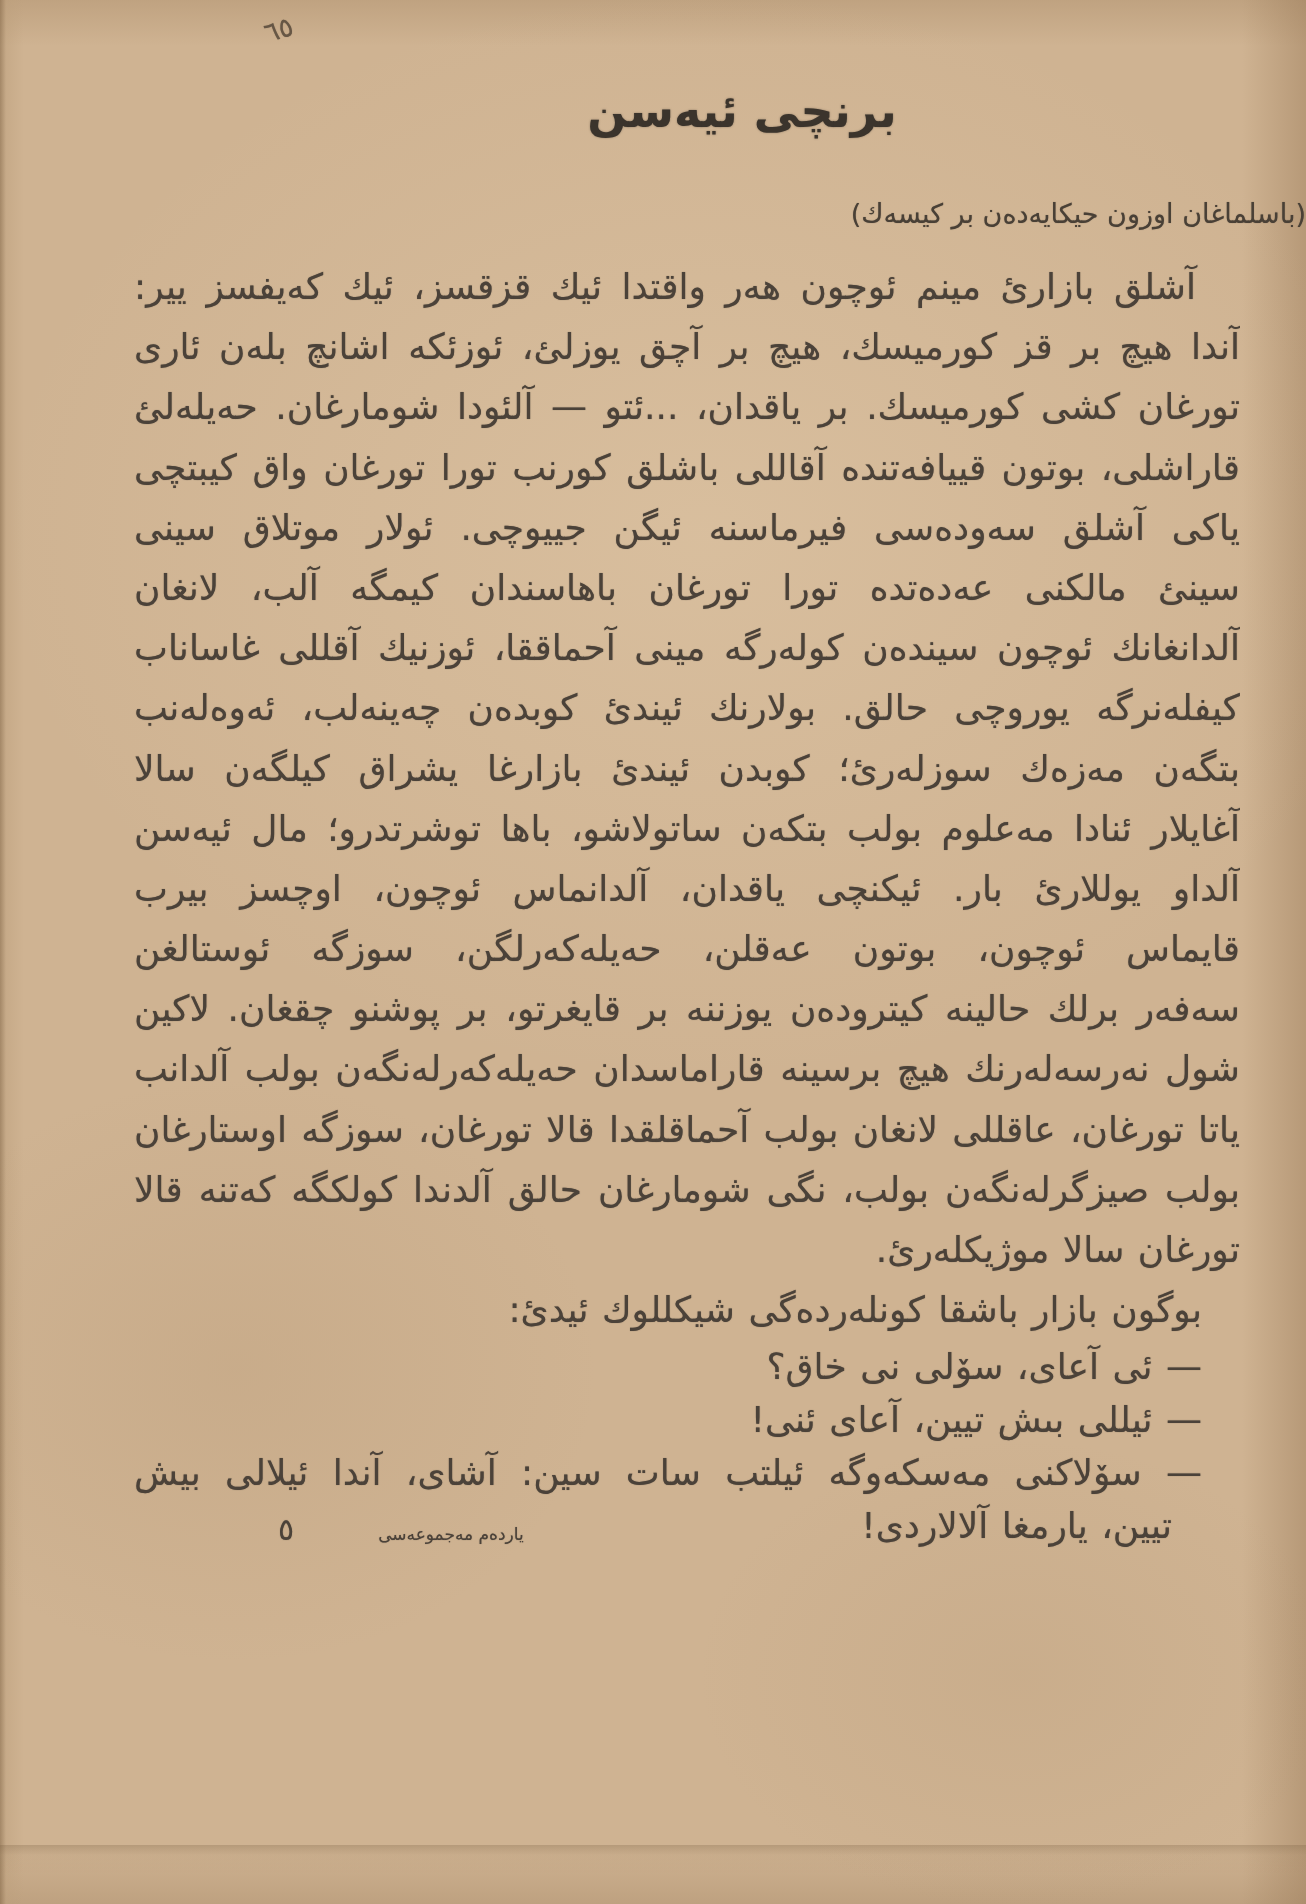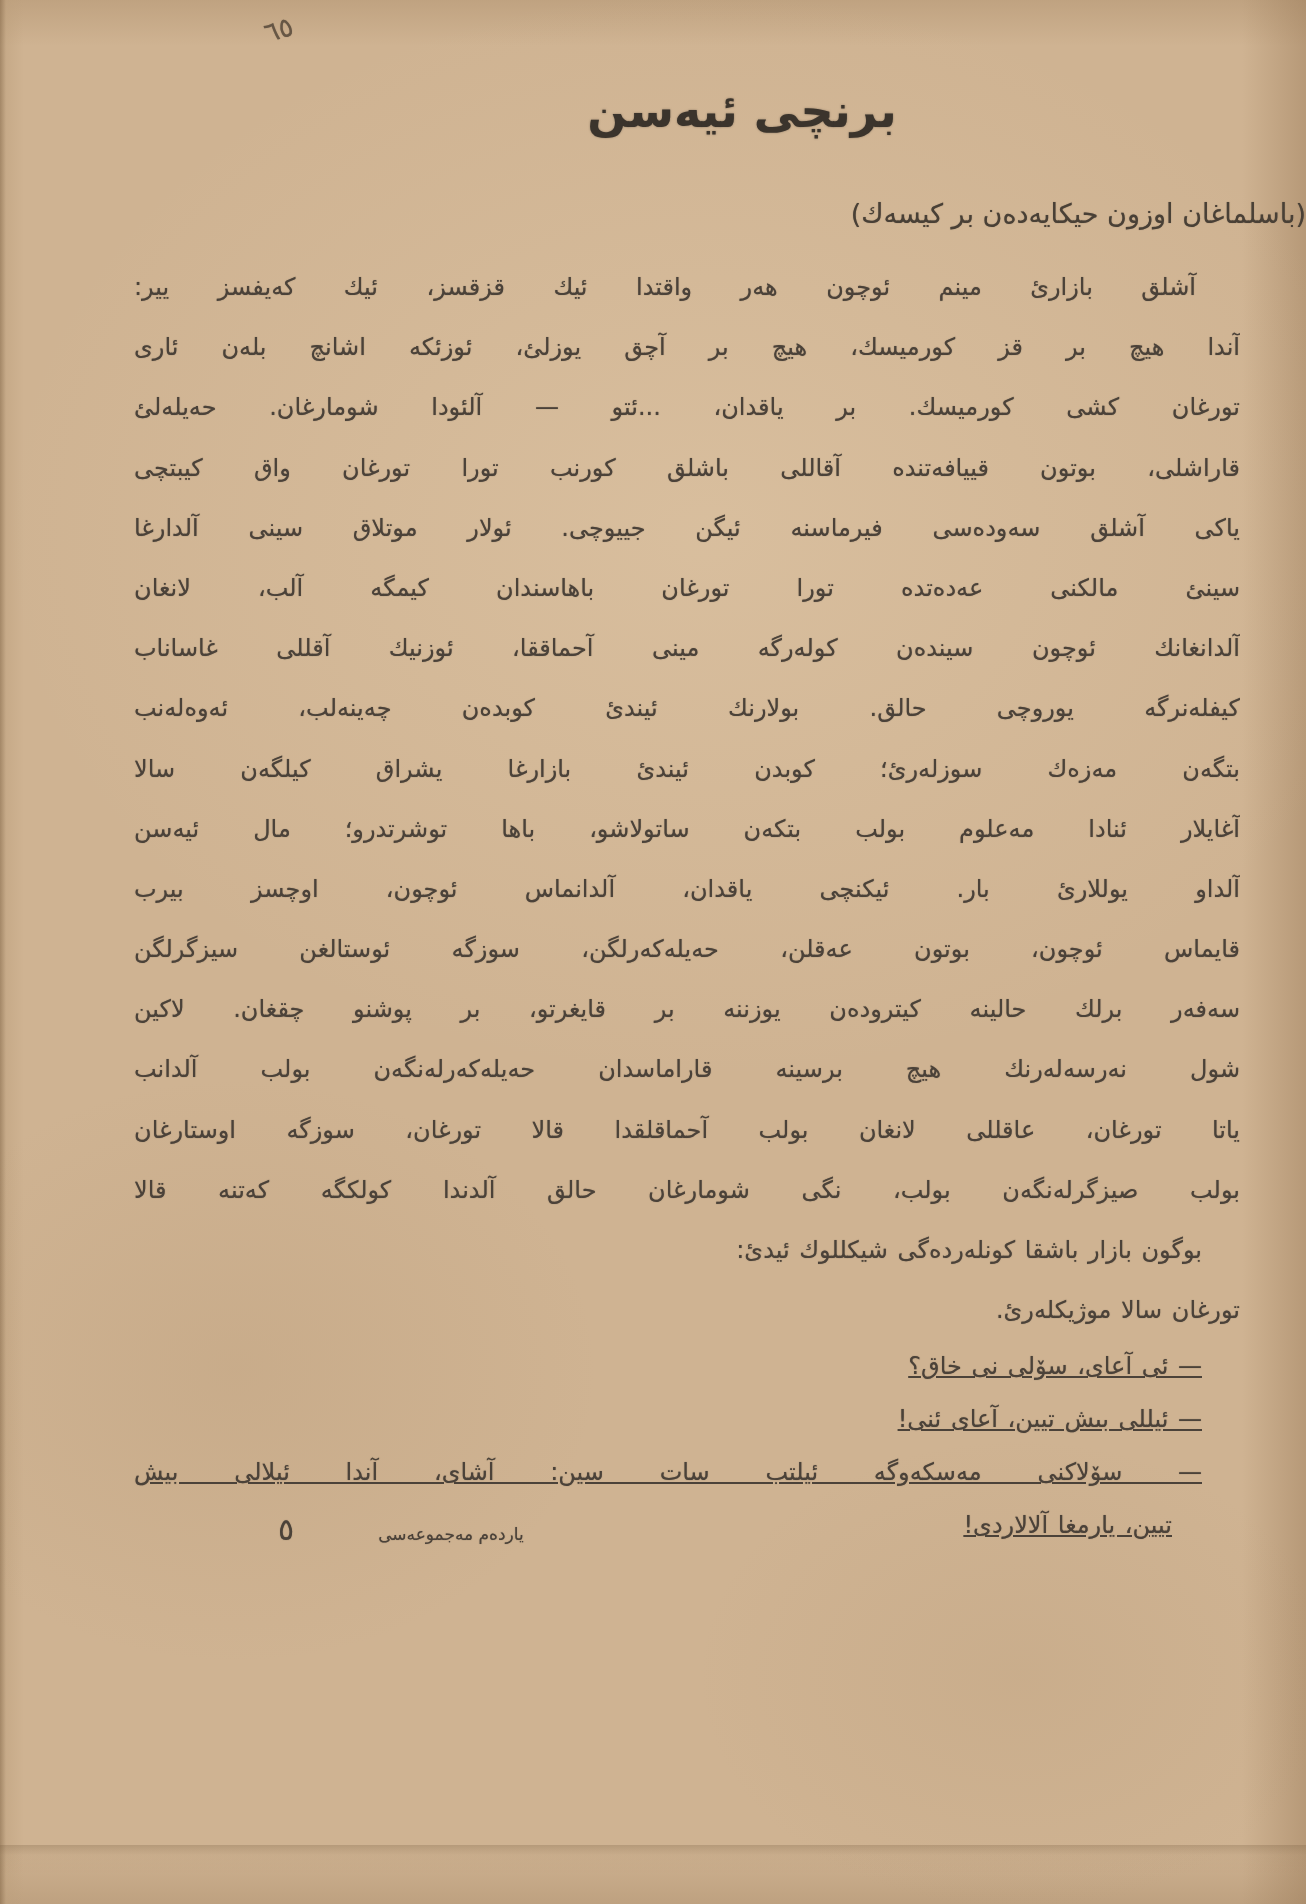--- a/index.html
+++ b/index.html
@@ -39,33 +39,33 @@
     text-shadow:0 0 2px rgba(59,52,44,.5);
   }
   .subtitle{
     position:absolute;top:198px;left:164px;right:0;
     direction:rtl;text-align:right;
     font-size:27px;color:#494036;
     text-shadow:0 0 1px rgba(73,64,54,.6);
   }
   .body-text{
     position:absolute;top:257px;left:134px;right:66px;
-    direction:rtl;font-size:24px;color:#4b4239;
+    direction:rtl;font-size:36px;color:#4b4239;
     text-shadow:0 0 1px rgba(75,66,57,.65);
     word-spacing:2px;
   }
   .bline{
     height:60.2px;line-height:60.2px;overflow:hidden;
     text-align:justify;text-align-last:justify;
   }
   .bline.indent{padding-right:44px;}
   .bline.endline{text-align:right;text-align-last:right;}
   .dline{
     height:53px;line-height:53px;overflow:hidden;
-    text-align:right;text-align-last:right;padding-right:38px;text-decoration:underline;
+    text-align:right;text-align-last:right;padding-right:38px;
   }
   .dline.wide{text-align:justify;text-align-last:justify;}
   .dline.cont{padding-right:68px;}
   .footer{
     position:absolute;top:1512px;left:278px;
     display:flex;align-items:baseline;gap:84px;
     color:#4b4239;text-shadow:0 0 1px rgba(75,66,57,.65);
   }
   .footer .num{font-size:30px;}
   .footer .series{direction:rtl;font-size:17px;}
@@ -91,23 +91,23 @@
     <div class="bline">آلدانغانك ئوچون سيندەن كولەرگە مينى آحماققا، ئوزنيك آقللى غاساناب</div>
     <div class="bline">كيفلەنرگە يوروچى حالق. بولارنك ئيندئ كوبدەن چەينەلب، ئەوەلەنب</div>
     <div class="bline">بتگەن مەزەك سوزلەرئ؛ كوبدن ئيندئ بازارغا يشراق كيلگەن سالا</div>
     <div class="bline">آغايلار ئنادا مەعلوم بولب بتكەن ساتولاشو، باها توشرتدرو؛ مال ئيەسن</div>
     <div class="bline">آلداو يوللارئ بار. ئيكنچى ياقدان، آلدانماس ئوچون، اوچسز بيرب</div>
     <div class="bline">قايماس ئوچون، بوتون عەقلن، حەيلەكەرلگن، سوزگە ئوستالغن سيزگرلگن</div>
     <div class="bline">سەفەر برلك حالينە كيترودەن يوزننە بر قايغرتو، بر پوشنو چقغان. لاكين</div>
     <div class="bline">شول نەرسەلەرنك هيچ برسينە قاراماسدان حەيلەكەرلەنگەن بولب آلدانب</div>
     <div class="bline">ياتا تورغان، عاقللى لانغان بولب آحماقلقدا قالا تورغان، سوزگە اوستارغان</div>
     <div class="bline">بولب صيزگرلەنگەن بولب، نگى شومارغان حالق آلدندا كولكگە كەتنە قالا</div>
+    <div class="bline endline">تورغان سالا موژيكلەرئ.</div>
+
     <div class="bline endline" style="padding-right:38px">بوگون بازار باشقا كونلەردەگى شيكللوك ئيدئ:</div>
-
-    <div class="bline endline">تورغان سالا موژيكلەرئ.</div>
 
     <div class="dline">— ئى آعاى، سۆلى نى خاق؟</div>
     <div class="dline">— ئيللى بىش تيين، آعاى ئنى!</div>
     <div class="dline wide">— سۆلاكنى مەسكەوگە ئيلتب سات سين: آشاى، آندا ئيلالى بيش</div>
     <div class="dline cont">تيين، يارمغا آلالاردى!</div>
   </div>
 
   <div class="footer">
     <span class="num">٥</span>
     <span class="series">ياردەم مەجموعەسى</span>

